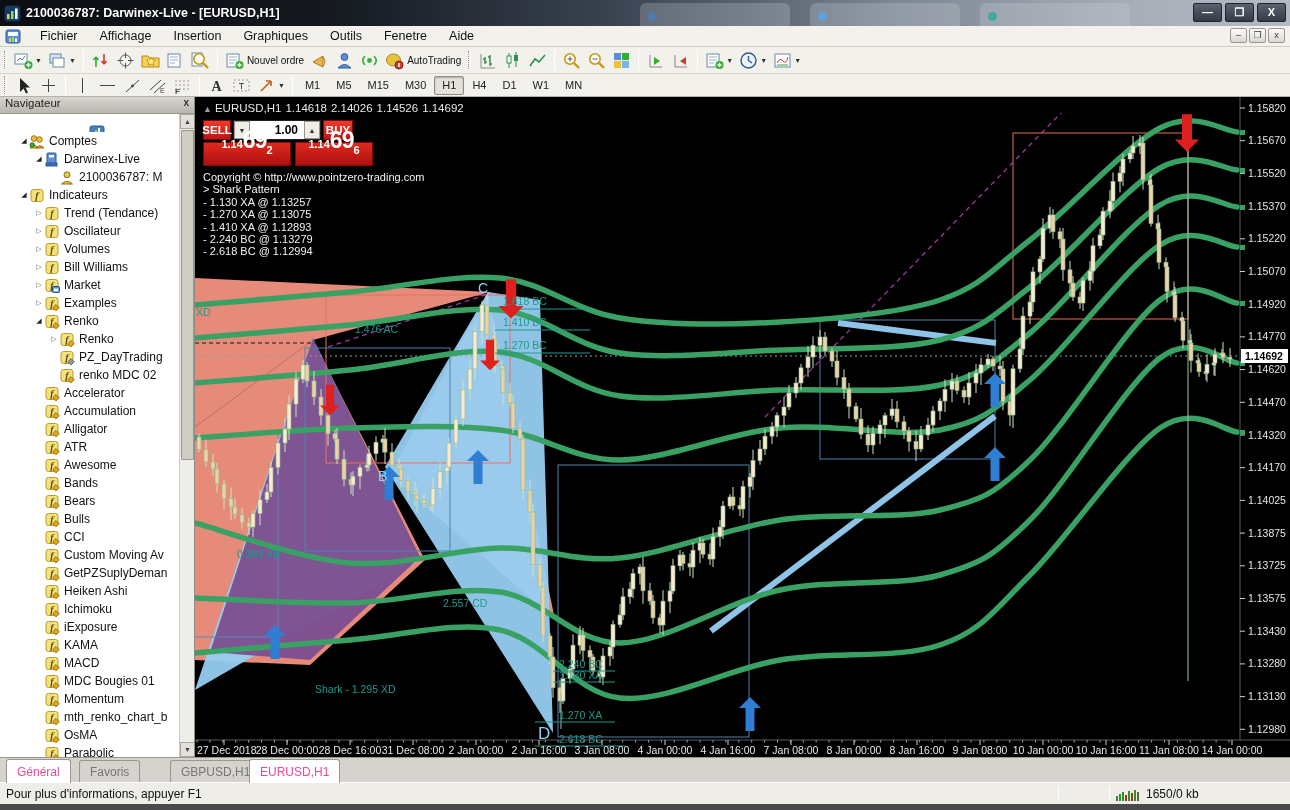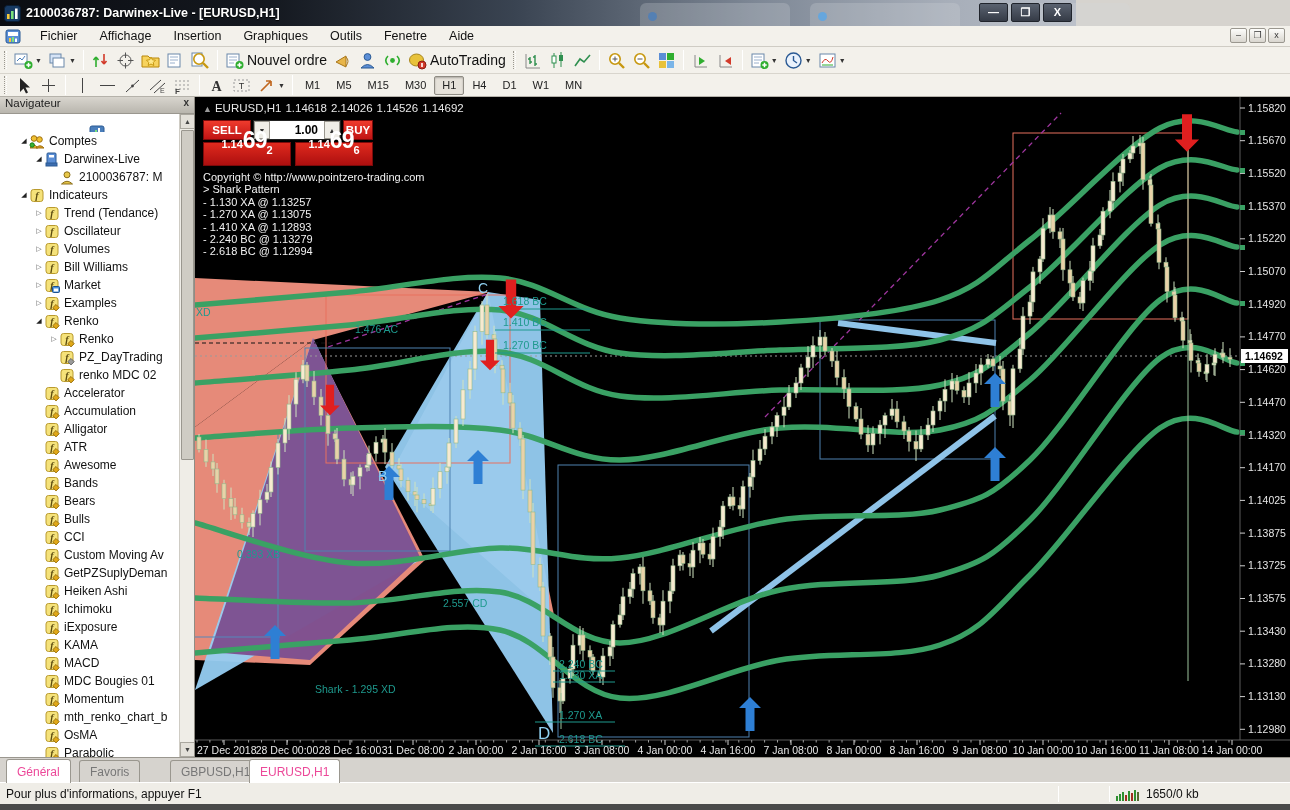--- a/index.html
+++ b/index.html
@@ -1,21 +1,21 @@
 <!DOCTYPE html>
 <html><head>
 <meta charset="utf-8">
 <style>
   * { margin:0; padding:0; box-sizing:border-box; }
   html,body { width:1290px; height:810px; overflow:hidden; background:#d6d3ce; }
   body { font-family:"Liberation Sans", sans-serif; }
   #app { position:relative; width:1290px; height:810px; background:#d6d3ce; overflow:hidden; }
 
   
-  .titlebar { position:absolute; left:0; top:0; width:1076px; height:26px;
+  .titlebar { position:absolute; left:0; top:0; width:1290px; height:26px;
     background:linear-gradient(90deg,#0b0d12 0%,#14181f 25%,#3a4452 48%,#7d8795 70%,#a7aeb9 88%,#b4bac4 100%);
     display:flex; align-items:center; color:#fff; }
   .ghost-tab { position:absolute; top:3px; height:23px; width:150px; background:rgba(210,214,220,.25);
     border-radius:6px 6px 0 0; }
   .ghost-dot { position:absolute; top:9px; width:9px; height:9px; border-radius:50%; opacity:.8; }
   .app-ico { width:17px; height:17px; margin:0 5px 0 4px; flex:0 0 auto; }
   .title-text { font-size:12.5px; font-weight:bold; text-shadow:0 1px 1px #000; white-space:nowrap; }
   .win-btns { position:absolute; right:4px; top:3px; display:flex; gap:3px; }
   .win-btn { width:29px; height:19px; background:linear-gradient(#5a6270,#353b46); border:1px solid #20242c;
     border-radius:2px; color:#fff; font-size:11px; line-height:17px; text-align:center; font-weight:bold; }
@@ -28,21 +28,21 @@
   .mdi-btns { position:absolute; right:5px; top:2px; display:flex; gap:2px; }
   .mdi-btn { width:17px; height:15px; background:linear-gradient(#fdfdfb,#d9d6cf); border:1px solid #9a978f;
     border-radius:2px; font-size:9px; line-height:13px; text-align:center; color:#333; }
 
   
   .toolbar { position:absolute; left:0; width:1290px; background:#f3f1eb; display:flex; align-items:center; }
   .tb1 { top:47px; height:27px; border-bottom:1px solid #d8d5cd; }
   .tb2 { top:74px; height:23px; border-bottom:1px solid #b5b2aa; }
   .tbtn { height:22px; min-width:24px; display:flex; align-items:center; justify-content:center;
     border:1px solid transparent; border-radius:2px; padding:0 2px; }
-  .tbtn .lbl { font-size:14px; margin-left:3px; color:#111; }
+  .tbtn .lbl { font-size:10px; margin-left:3px; color:#111; }
   .caret { font-size:7px; color:#333; margin-left:2px; }
   .sep { width:1px; height:20px; background:#c5c2ba; border-right:1px solid #fff; margin:0 4px; }
   .grip { width:3px; height:18px; border-left:1px dotted #9a978f; border-right:1px dotted #fff; margin:0 4px; }
   .tf-btn { font-size:11px; color:#222; padding:2px 7px; height:19px; border:1px solid transparent; border-radius:2px; }
   .tf-btn.active { background:#e6e2da; border-color:#8f8c84; box-shadow:inset 0 1px 2px rgba(0,0,0,.25); }
 
   
   .navigator { position:absolute; left:0; top:97px; width:195px; height:660px; background:#fff;
     border-right:1px solid #8f8c84; display:flex; flex-direction:column; }
   .nav-title { height:17px; flex:0 0 17px; background:linear-gradient(#d8d5ce,#b9b6ae); font-size:11.5px;
@@ -63,21 +63,21 @@
   .chartpane { position:absolute; left:195px; top:97px; width:1095px; height:660px; background:#000; }
   .chartpane svg { position:absolute; left:0; top:0; }
   .chart-header { position:absolute; left:8px; top:5px; color:#e8e8e8; font-size:11.5px; white-space:nowrap; }
   .chart-header .tri { color:#999; font-size:9px; margin-right:3px; }
   .chart-header span { margin-right:4px; }
 
   .trade-panel { position:absolute; left:8px; top:23px; width:170px; }
   .tp-row1 { display:flex; height:20px; }
   .tp-btn { background:linear-gradient(#ef3b2d,#c01414); color:#fff; font-size:11.5px; font-weight:bold;
     display:flex; align-items:center; justify-content:center; border:1px solid #7d0a0a; }
-  .tp-sell { width:48px; }
+  .tp-sell { width:28px; }
   .tp-buy { width:30px; margin-left:2px; }
   .tp-vol { width:88px; margin-left:2px; background:#fff; border:1px solid #222; display:flex; align-items:stretch; }
   .tp-step { width:16px; background:#efede7; border:1px solid #9a978f; font-size:7px; color:#333;
     display:flex; align-items:center; justify-content:center; }
   .tp-vol-val { flex:1; font-size:12px; font-weight:bold; color:#000; display:flex; align-items:center;
     justify-content:flex-end; padding-right:6px; }
   .tp-row2 { display:flex; margin-top:2px; height:24px; }
   .tp-price { background:linear-gradient(#e02a1e,#ad0f0f); border:1px solid #7d0a0a; color:#fff;
     display:flex; align-items:flex-end; justify-content:center; padding-bottom:14px; }
   .tp-price.sell { width:88px; }

